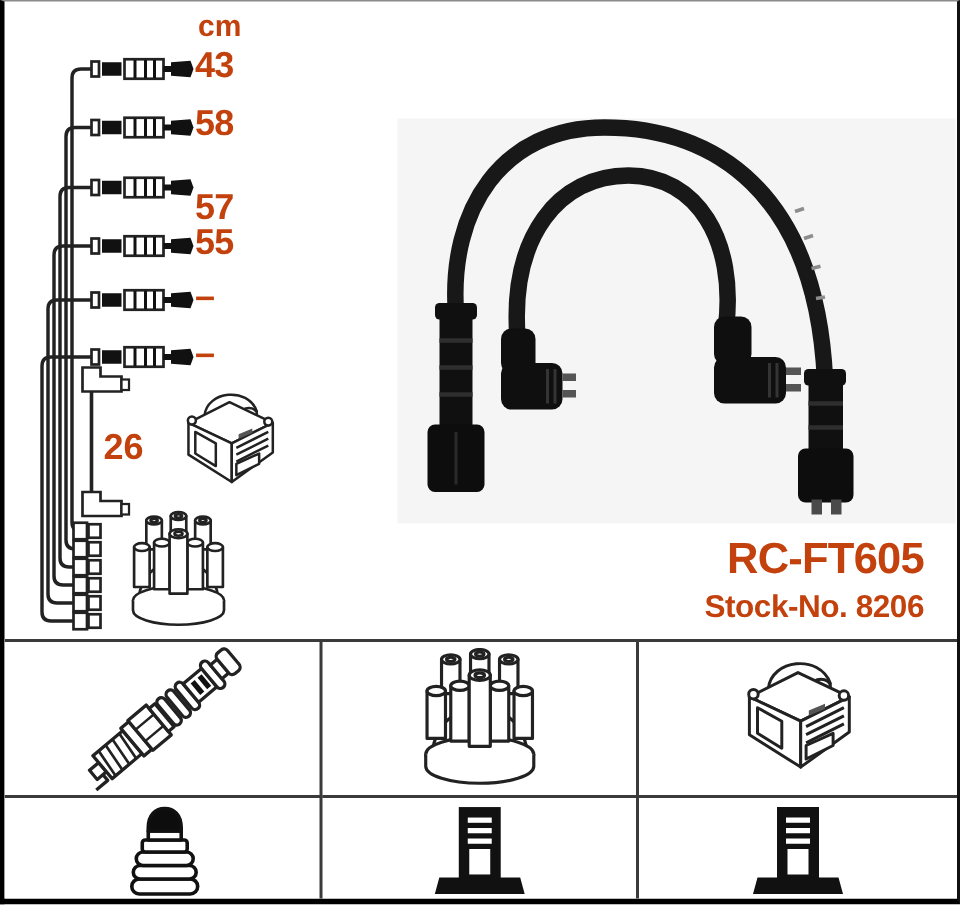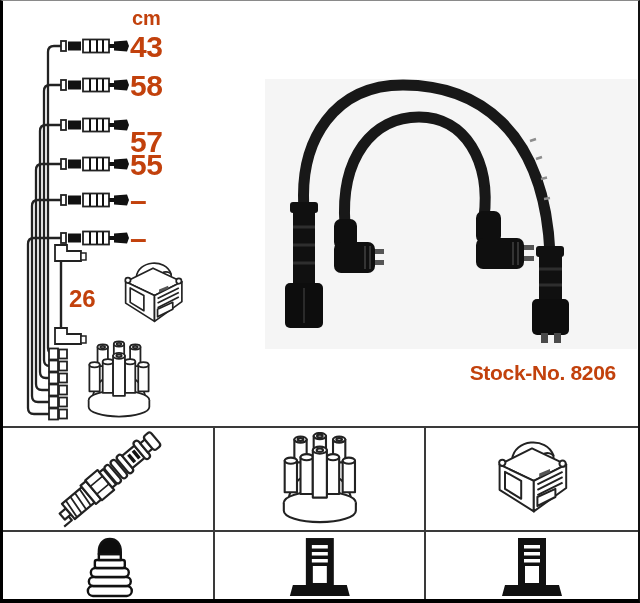--- a/index.html
+++ b/index.html
@@ -5,21 +5,21 @@
   html,body{margin:0;padding:0;background:#fff;}
   .page{
     position:relative;width:640px;height:603px;box-sizing:border-box;
     background:#fff;overflow:hidden;
     border-left:3px solid #000;border-right:2px solid #111;
     border-top:1px solid #8a8a8a;border-bottom:4px solid #000;
     font-family:"Liberation Sans","DejaVu Sans",sans-serif;color:#c2410c;
   }
   .abs{position:absolute;}
   .unit-header{left:129px;top:6px;font-size:20px;font-weight:700;letter-spacing:0;}
-  .len-label{left:127px;width:50px;font-size:30px;font-weight:700;letter-spacing:-0.5px;line-height:1;}
+  .len-label{left:127px;width:50px;font-size:24px;font-weight:700;letter-spacing:-0.5px;line-height:1;}
   .coil-len{left:66px;top:284px;font-size:24px;font-weight:700;}
   .pn-block{right:22px;top:357px;text-align:right;line-height:1.1;}
   .pn-main{font-size:29px;font-weight:700;letter-spacing:-0.5px;}
   .pn-stock{font-size:21px;font-weight:700;letter-spacing:-0.3px;margin-top:3px;text-align:right;}
   .grid{
     position:absolute;left:0;top:425px;width:100%;height:174px;
     border-top:2px solid #3a3a3a;display:grid;
     grid-template-columns:1fr 1fr 1fr;grid-template-rows:104px 68px;
     background:#fff;
   }
@@ -205,20 +205,21 @@
 
       <rect x="473" y="210" width="25" height="32" rx="7" fill="#0f0f0f"></rect>
       <rect x="473" y="237" width="48" height="31" rx="7" fill="#0f0f0f"></rect>
       <path d="M510,241 v23 M515,241 v23" stroke="#343434" stroke-width="2"></path>
       <rect x="521" y="244" width="10" height="5" fill="#555"></rect>
       <rect x="521" y="255" width="10" height="5" fill="#555"></rect>
     </g>
   </svg>
 
   <div class="abs pn-block">
+    <div class="pn-main">RC-FT605</div>
     <div class="pn-stock">Stock-No. 8206</div>
   </div>
 
   <div class="grid">
     <div class="cell">
       <svg width="210" height="102" viewBox="0 0 210 102">
         <g transform="translate(103,52) rotate(-40)" fill="#fff" stroke="#222" stroke-width="2.2" stroke-linejoin="round">
           <path d="M-62,9 h10 v-8" fill="none"></path>
           <rect x="-57" y="-4" width="8" height="8"></rect>
           <rect x="-49" y="-10" width="26" height="20"></rect>

